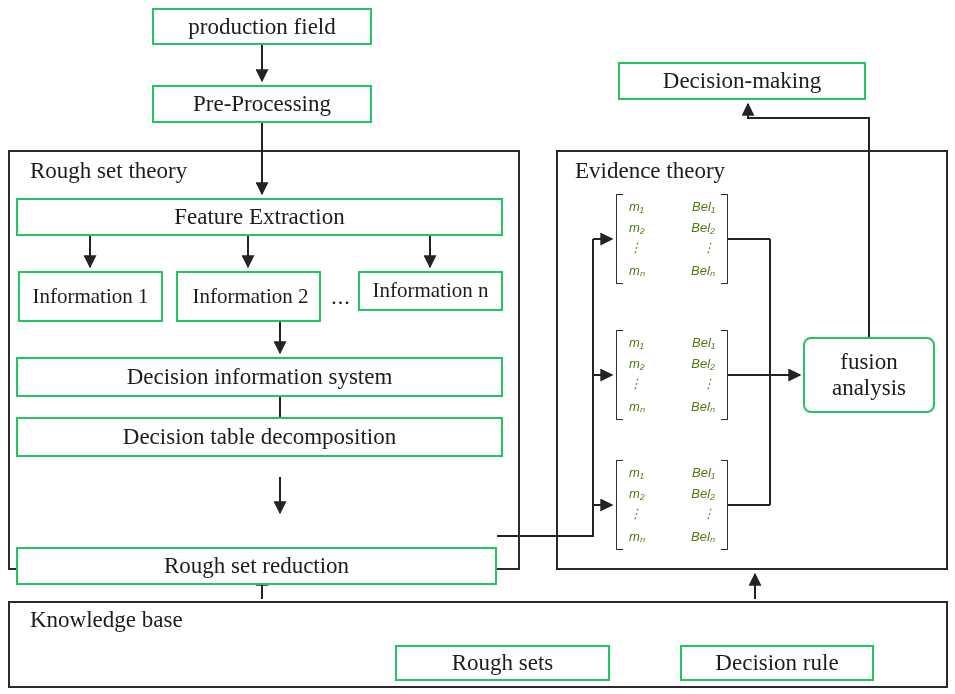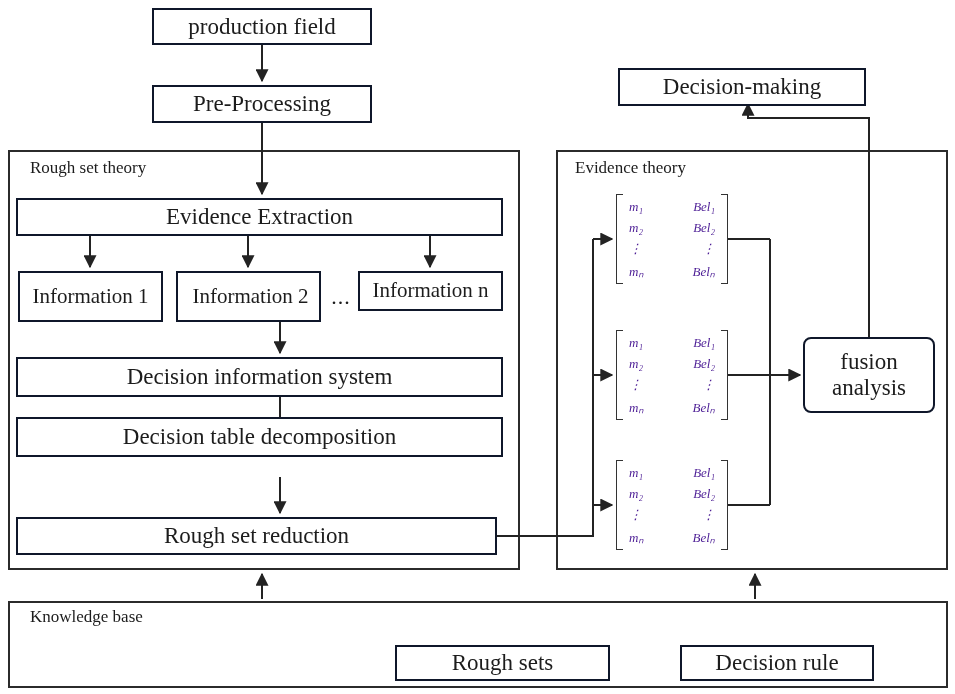--- a/index.html
+++ b/index.html
@@ -6,60 +6,60 @@
   .canvas {
     position:relative; width:955px; height:694px; background:#ffffff;
     font-family:"Liberation Serif", serif; color:#1c1c1c; overflow:hidden;
   }
   .container {
     position:absolute; border:2px solid #2b2b2b; box-sizing:border-box; background:transparent;
   }
   .wires { position:absolute; left:0; top:0; pointer-events:none; }
   .wires line, .wires polyline { stroke:#232323; stroke-width:2; fill:none; }
   .box {
-    position:absolute; border:2px solid #0f172a; background:#ffffff; box-sizing:border-box;
+    position:absolute; border:2px solid #22c55e; background:#ffffff; box-sizing:border-box;
     display:flex; align-items:center; justify-content:center; text-align:center;
     font-size:23px; line-height:1.12; padding:0 4px;
   }
-  .label { position:absolute; font-size:17px; white-space:nowrap; }
+  .label { position:absolute; font-size:23px; white-space:nowrap; }
   .dots { position:absolute; font-size:22px; letter-spacing:1px; }
   .small { font-size:21px; }
   
   .n-production   { left:152px; top:8px;   width:220px; height:37px; }
   .n-preproc      { left:152px; top:85px;  width:220px; height:38px; }
   .c-rough        { left:8px;   top:150px; width:512px; height:420px; }
   .l-rough        { left:30px;  top:158px; }
   .n-feature      { left:16px;  top:198px; width:487px; height:38px; }
   .n-info1        { left:18px;  top:271px; width:145px; height:51px; }
   .n-info2        { left:176px; top:271px; width:145px; height:51px;padding-left:8px; }
   .t-dots         { left:326px; top:284px; width:30px; text-align:center; }
   .n-infon        { left:358px; top:271px; width:145px; height:40px; }
   .n-dis          { left:16px;  top:357px; width:487px; height:40px; }
   .n-dtd          { left:16px;  top:417px; width:487px; height:40px;font-family:Liberation Serif, serif; }
-  .n-rsr          { left:16px;  top:517px; width:481px; height:38px; }
+  .n-rsr          { left:16px;  top:547px; width:481px; height:38px; }
   .c-evidence     { left:556px; top:150px; width:392px; height:420px; }
   .l-evidence     { left:575px; top:158px; }
-  .n-decision     { left:618px; top:62px;  width:248px; height:38px;margin-top:6px; }
+  .n-decision     { left:618px; top:62px;  width:248px; height:38px; }
   .n-fusion       { left:803px; top:337px; width:132px; height:76px;border-radius:8px; }
   .c-kb           { left:8px;   top:601px; width:940px; height:87px; }
   .l-kb           { left:30px;  top:607px; }
   .n-classified   { left:50px;  top:645px; width:285px; height:36px; }
   .n-rulesets     { left:395px; top:645px; width:215px; height:36px; }
   .n-decisionrule { left:680px; top:645px; width:194px; height:36px; }
   
   .matrix { position:absolute; width:112px; height:90px; display:flex; background:#fff; }
   .m1 { left:616px; top:194px; }
   .m2 { left:616px; top:330px; }
   .m3 { left:616px; top:460px; }
   .bracket { width:7px; align-self:stretch; box-sizing:border-box; border:1.5px solid #333; }
   .bracket.bl { border-right:none; }
   .bracket.br { border-left:none; }
   .mrows { flex:1; display:flex; flex-direction:column; justify-content:space-around; padding:2px 6px; }
   .mrow { display:flex; justify-content:space-between; font-size:13px; font-style:italic;
-          font-family:Liberation Serif, serif; color:#4c1d95; }
+          font-family:Liberation Sans, sans-serif; color:#4d7c0f; }
 </style>
 </head>
 <body>
 
 <div class="canvas">
 
   <div class="container c-rough"></div>
   <div class="container c-evidence"></div>
   <div class="container c-kb"></div>
 
@@ -89,21 +89,21 @@
     <line x1="262" y1="599" x2="262" y2="574" marker-end="url(#ah)"></line>
     <line x1="755" y1="599" x2="755" y2="574" marker-end="url(#ah)"></line>
   </svg>
 
   <div class="label l-rough">Rough set theory</div>
   <div class="label l-evidence">Evidence theory</div>
   <div class="label l-kb">Knowledge base</div>
 
   <div class="box n-production">production field</div>
   <div class="box n-preproc">Pre-Processing</div>
-  <div class="box n-feature">Evidence Extraction</div>
+  <div class="box n-feature">Feature Extraction</div>
   <div class="box n-info1 small">Information 1</div>
   <div class="box n-info2 small">Information 2</div>
   <div class="dots t-dots">...</div>
   <div class="box n-infon small">Information n</div>
   <div class="box n-dis">Decision information system</div>
   <div class="box n-dtd">Decision table decomposition</div>
   <div class="box n-rsr">Rough set reduction</div>
   <div class="box n-decision">Decision-making</div>
   <div class="box n-fusion">fusion analysis</div>
   <div class="box n-rulesets">Rough sets</div>

